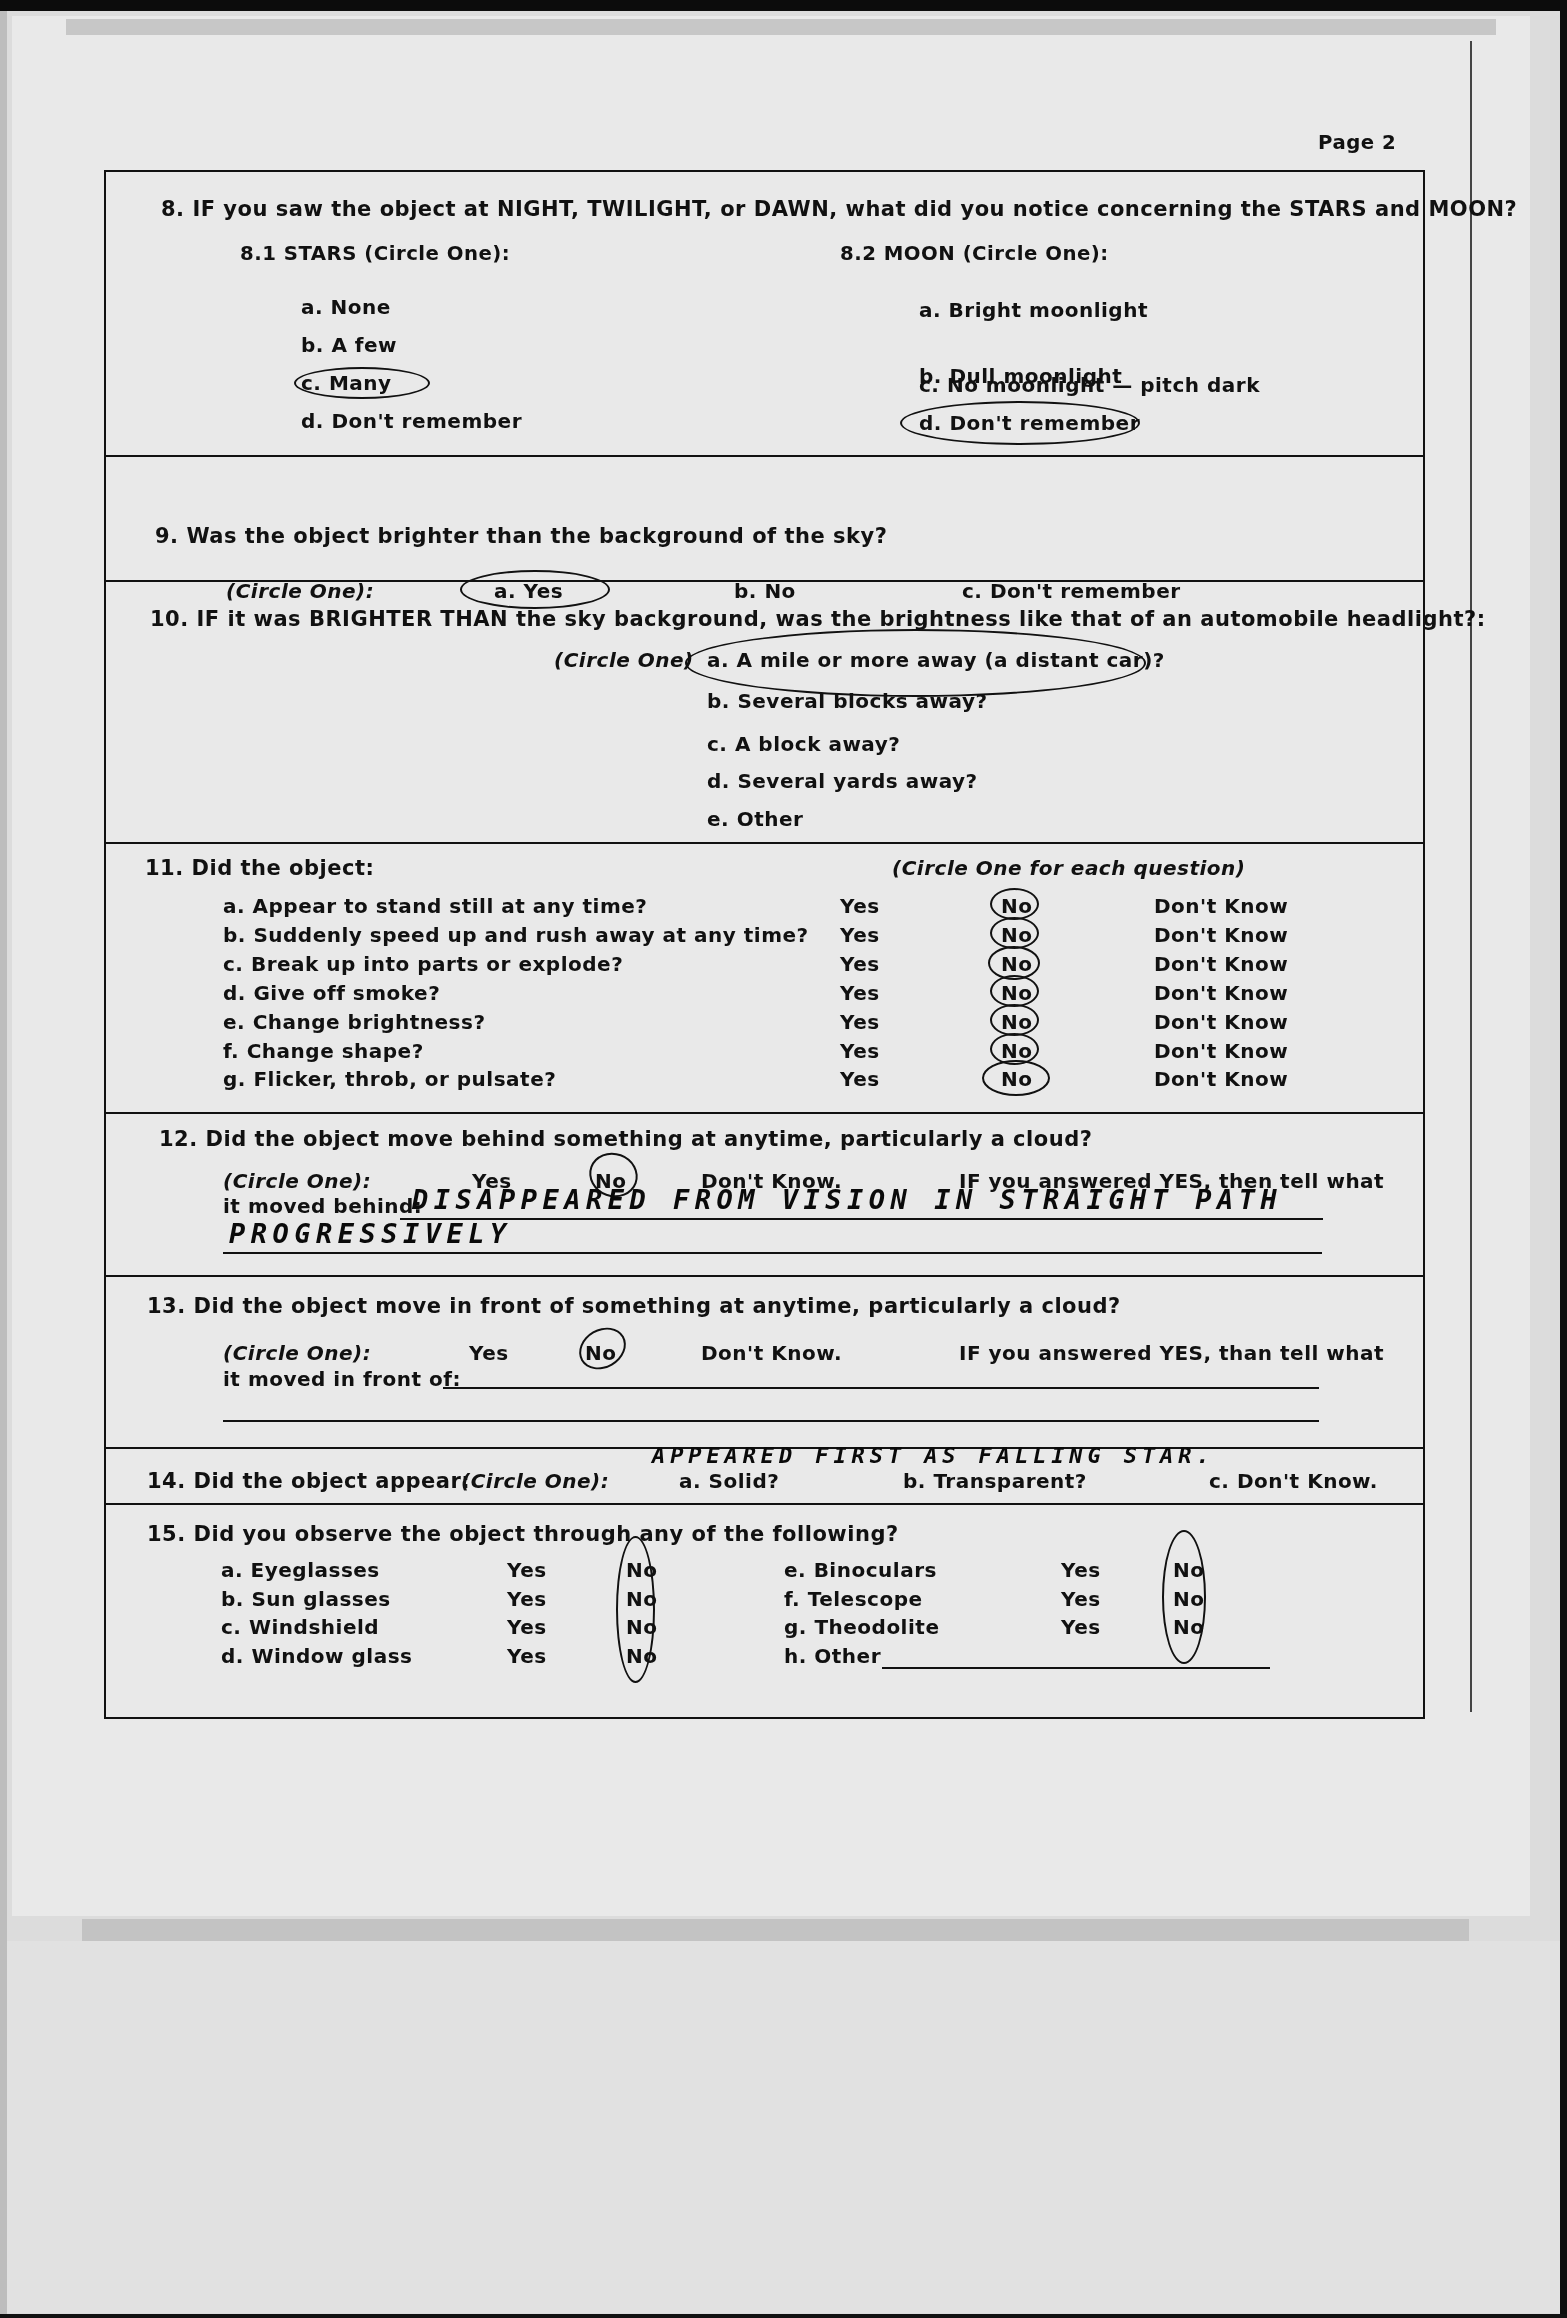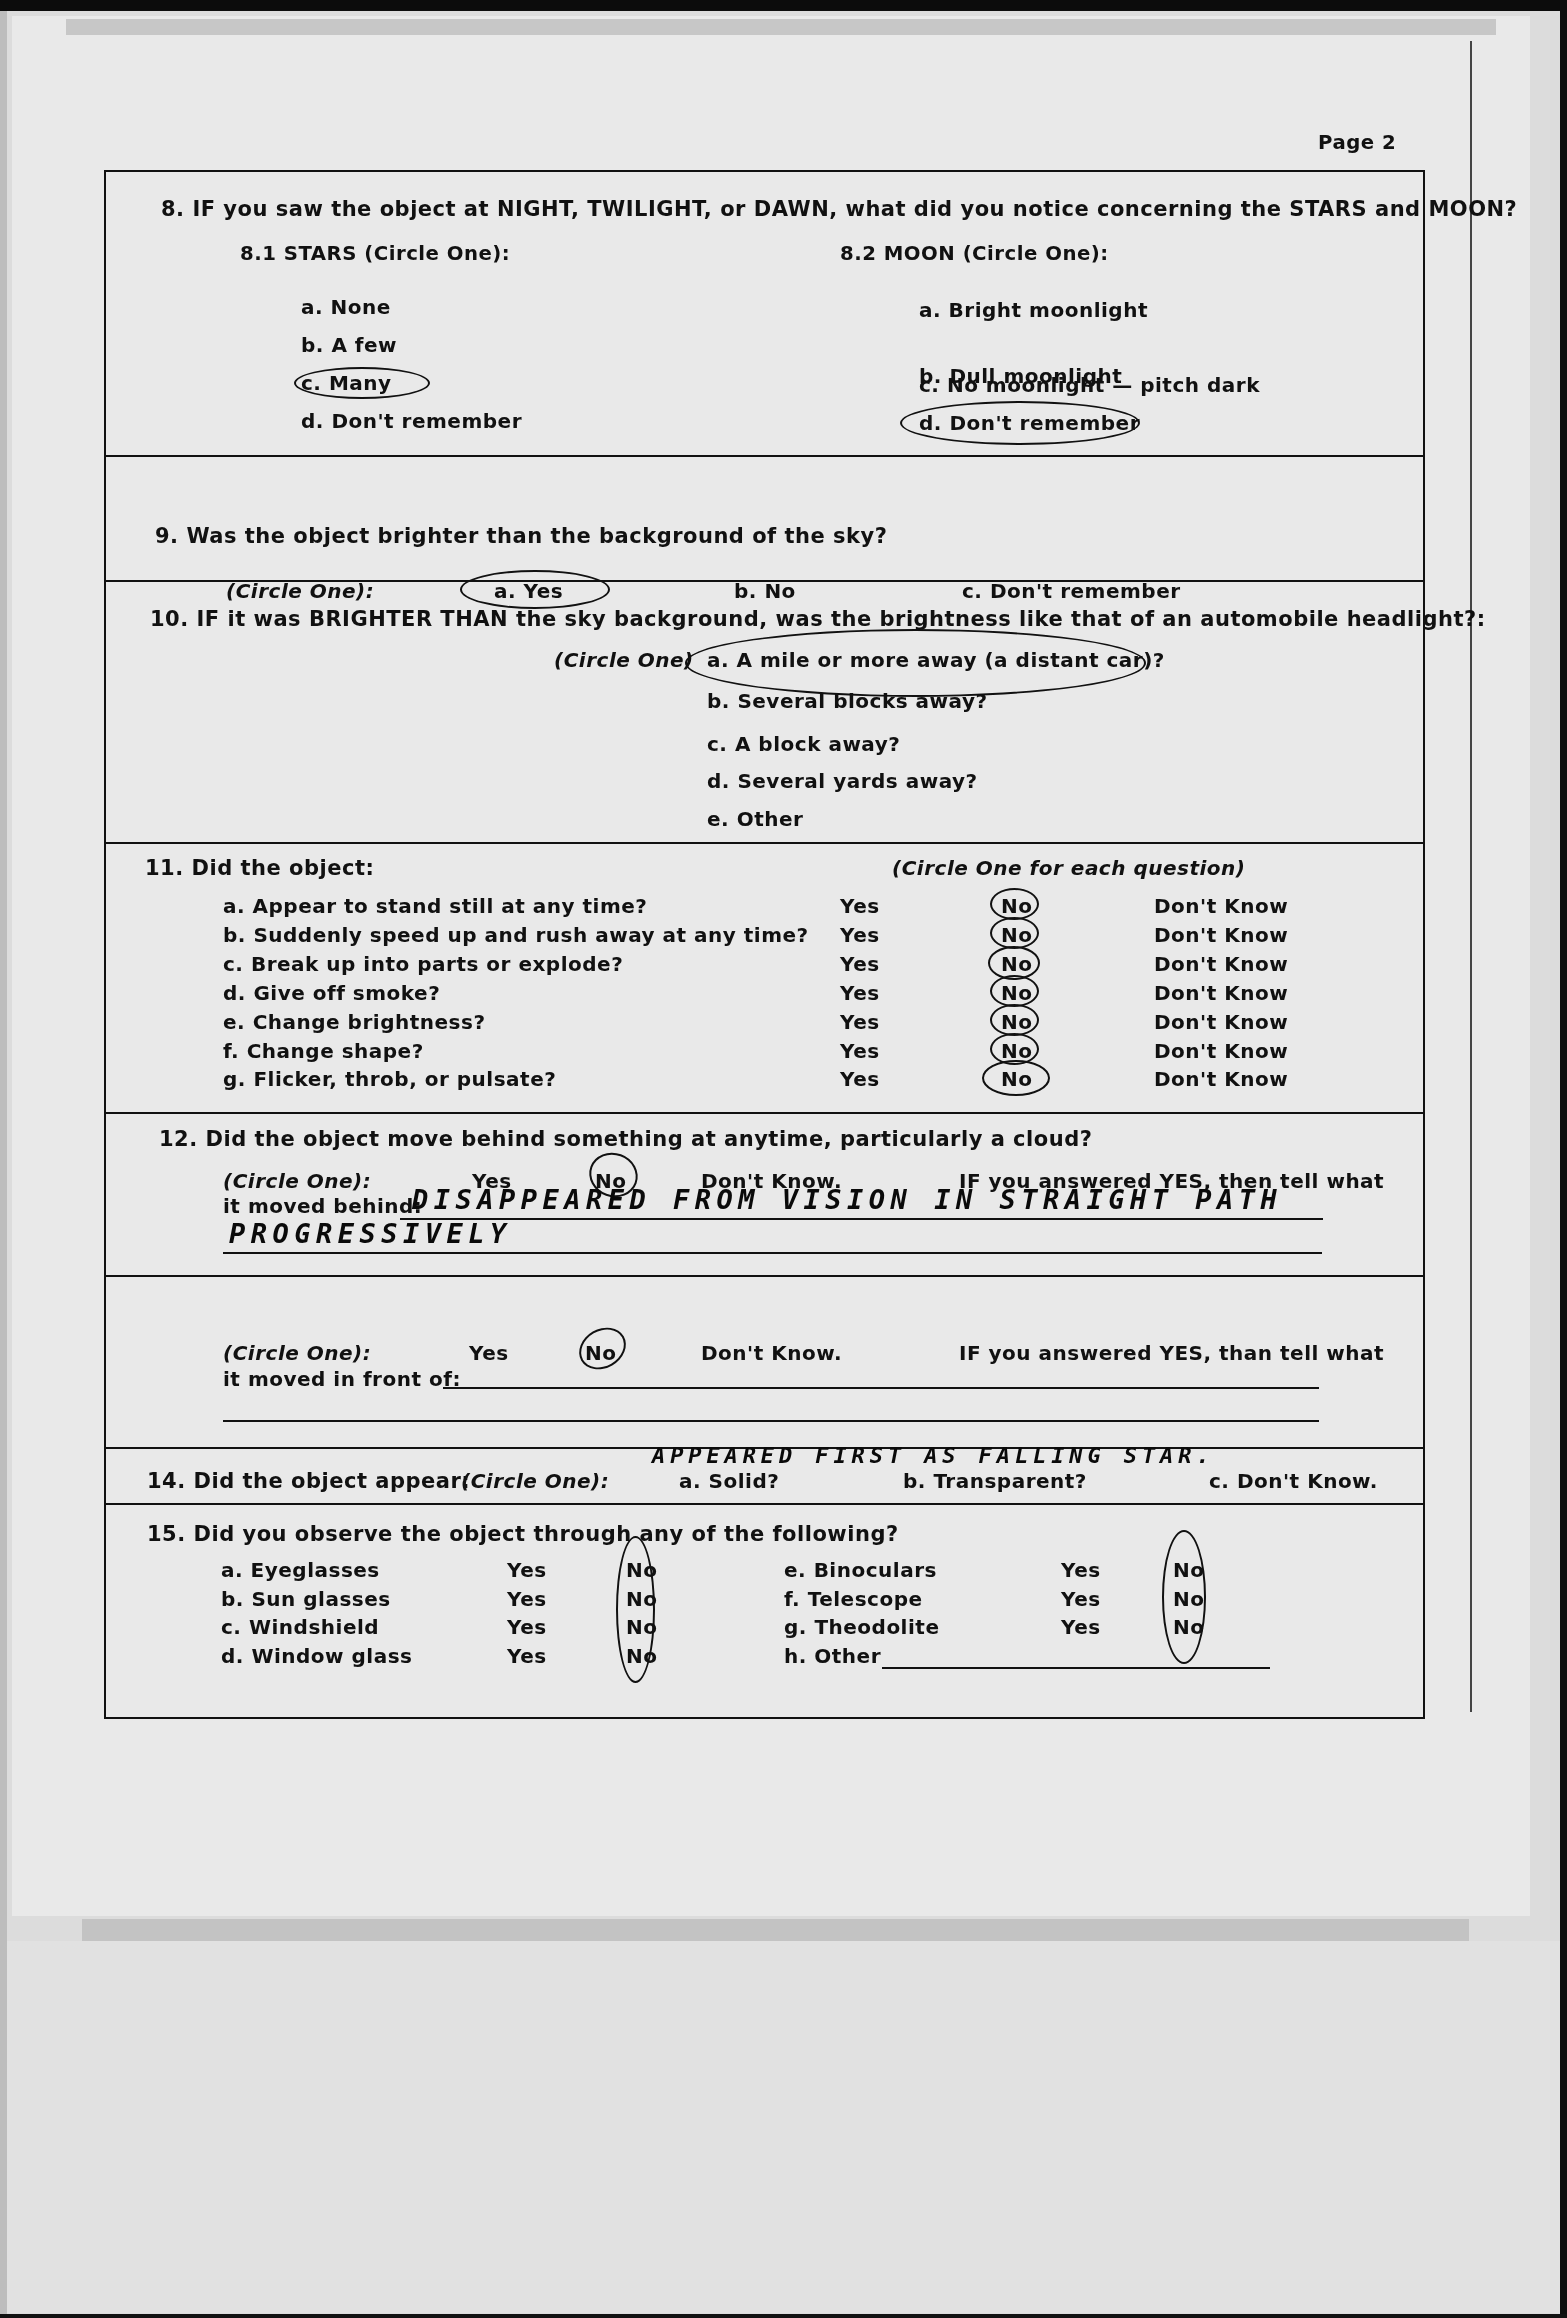--- a/index.html
+++ b/index.html
@@ -170,20 +170,21 @@
     <div class="opt" style="left:853px;top:57px;">IF you answered YES, then tell what</div>
     <div class="opt" style="left:117px;top:82px;">it moved behind:</div>
     <div class="hand" style="left:306px;top:72px;">DISAPPEARED FROM VISION IN STRAIGHT PATH</div>
     <div class="line" style="left:294px;top:106px;width:923px;"></div>
     <div class="hand" style="left:123px;top:106px;">PROGRESSIVELY</div>
     <div class="line" style="left:117px;top:140px;width:1099px;"></div>
   </div>
   <div class="divider" style="top:1103px;"></div>
 
   <div class="section" style="top:1103px;height:172px;">
+    <div class="q" style="left:41px;top:19px;">13.  Did the object move in front of something at anytime, particularly a cloud?</div>
     <div class="opt it" style="left:117px;top:66px;">(Circle One):</div>
     <div class="opt" style="left:363px;top:66px;">Yes</div>
     <div class="opt" style="left:479px;top:66px;">No</div>
     <div class="circled" style="left:472px;top:54px;width:49px;height:39px;transform:rotate(-30deg);"></div>
     <div class="opt" style="left:595px;top:66px;">Don't Know.</div>
     <div class="opt" style="left:853px;top:66px;">IF you answered YES, than tell what</div>
     <div class="opt" style="left:117px;top:92px;">it moved in front of:</div>
     <div class="line" style="left:337px;top:112px;width:876px;"></div>
     <div class="line" style="left:117px;top:145px;width:1096px;"></div>
   </div>

